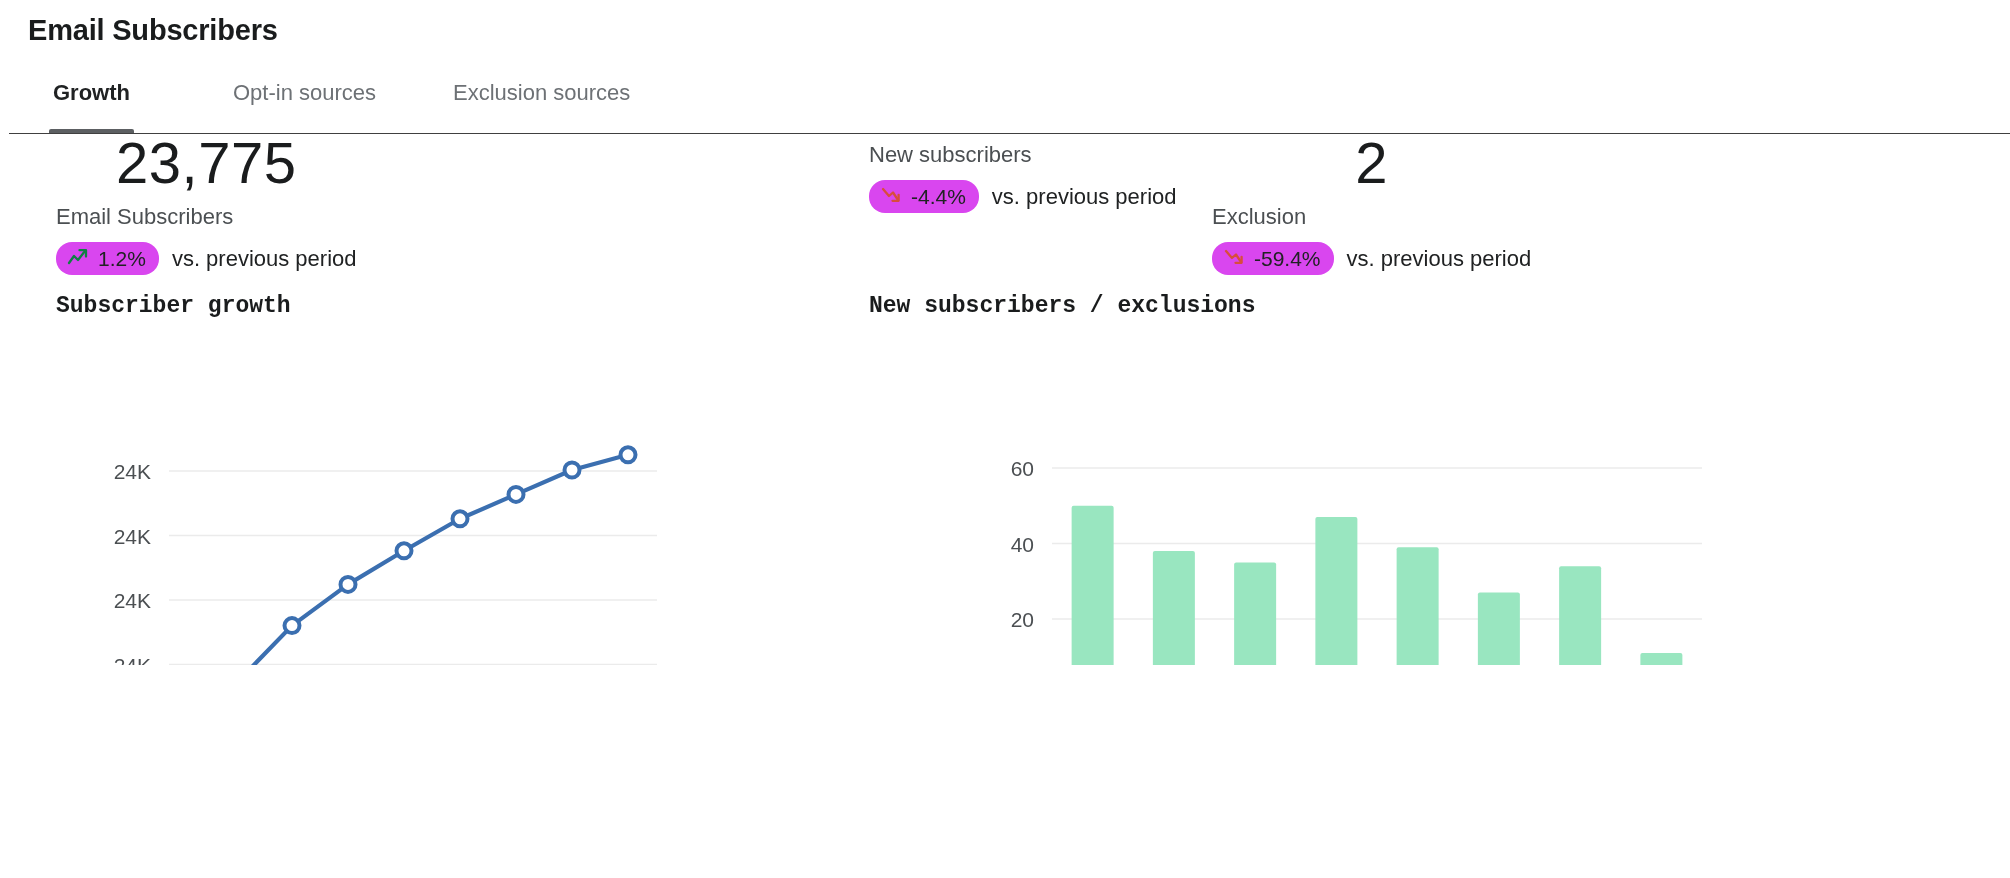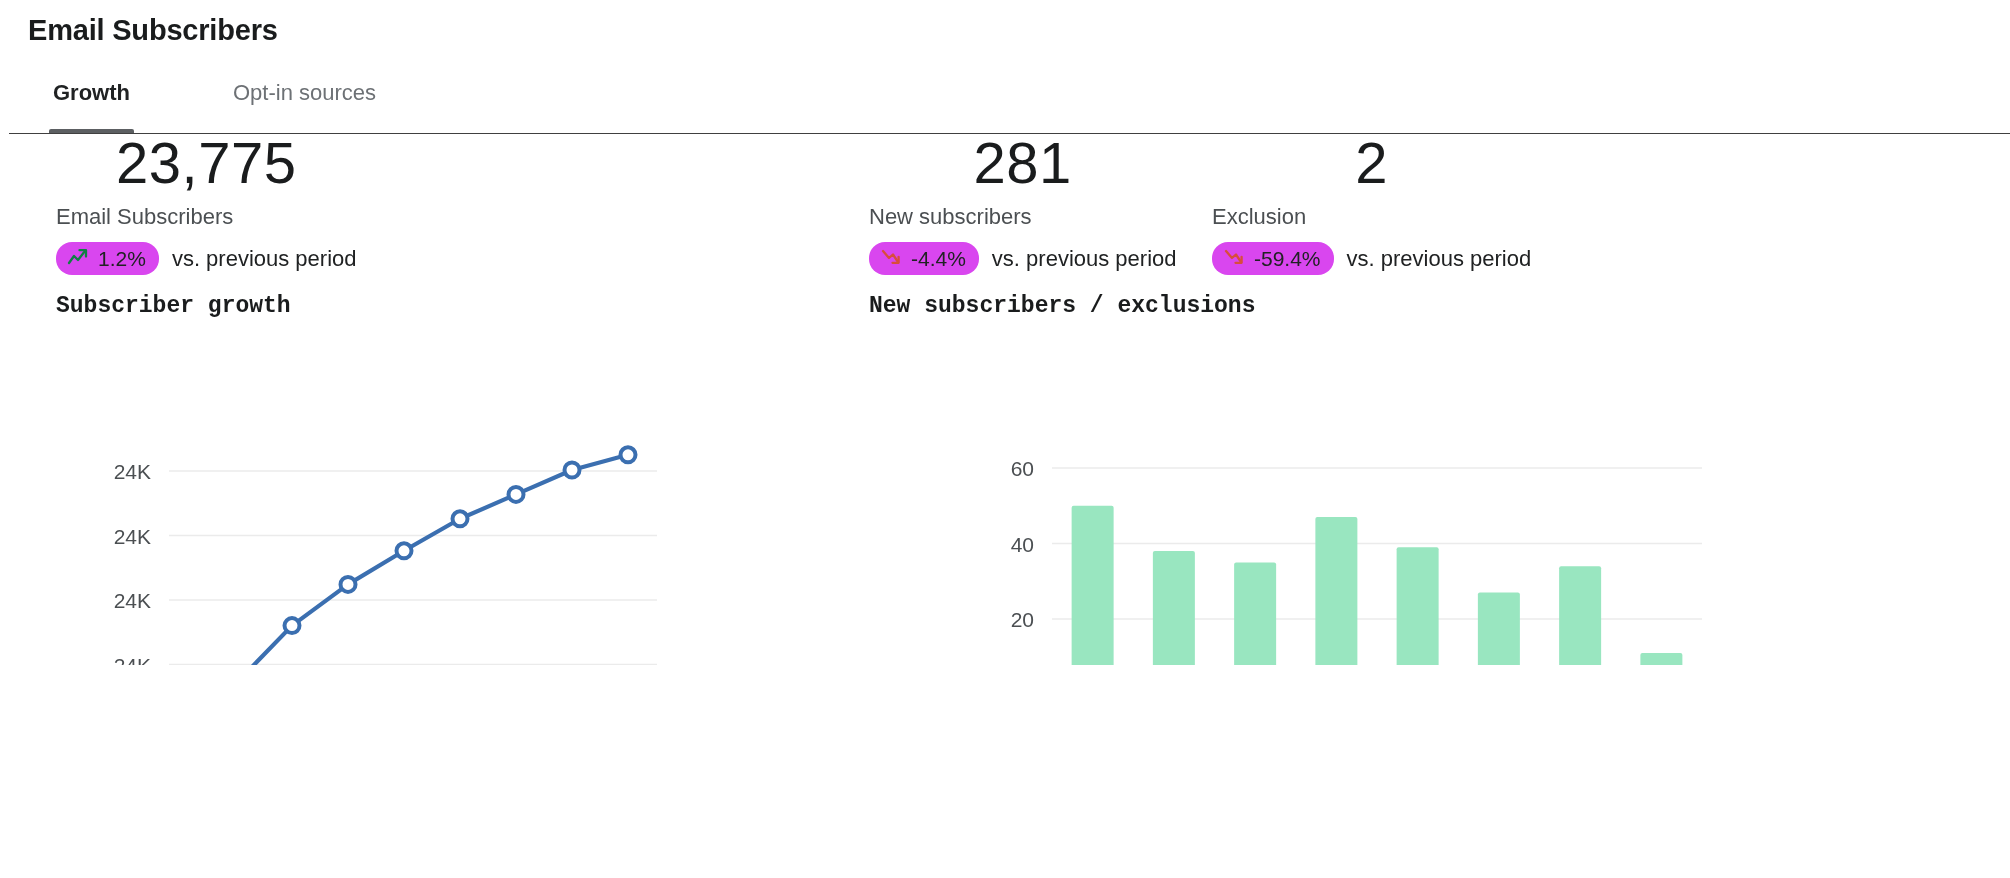--- a/index.html
+++ b/index.html
@@ -141,20 +141,23 @@
 <body>
 
 <div class="page-title">Email Subscribers</div>
 
 <div class="tabbar">
   <div class="tab active" id="tab-0">
     <span class="tab-label">Growth</span>
   </div>
   <div class="tab" id="tab-1">
     <span class="tab-label">Opt-in sources</span>
+  </div>
+  <div class="tab" id="tab-2">
+    <span class="tab-label">Exclusion sources</span>
   </div>
 </div>
 
 <div class="metric" id="metric-subscribers">
   <div class="metric-value">23,775</div>
   <div class="metric-label">Email Subscribers</div>
   <div class="metric-trend">
     <span class="pill">
       <span>
         <svg width="24" height="20" viewBox="0 0 24 20">
@@ -162,21 +165,20 @@
           <polyline points="12.5,3.2 19,3.2 19,9.5" fill="none" stroke="#108043" stroke-width="2.3" stroke-linecap="round" stroke-linejoin="round"></polyline>
         </svg>
       </span>
       <span class="pct">1.2%</span>
     </span>
     <span class="trend-compare">vs. previous period</span>
   </div>
 </div>
 
 <div class="metric" id="metric-new">
-  <div class="metric-value">281</div>
   <div class="metric-label">New subscribers</div>
   <div class="metric-trend">
     <span class="pill">
       <span>
         <svg width="24" height="20" viewBox="0 0 24 20">
           <polyline points="3,4 9,11 13,7.5 18,15" fill="none" stroke="#d84d3c" stroke-width="2.3" stroke-linecap="round" stroke-linejoin="round"></polyline>
           <polyline points="12.5,15.8 18.6,15.8 18.6,9.8" fill="none" stroke="#d84d3c" stroke-width="2.3" stroke-linecap="round" stroke-linejoin="round"></polyline>
         </svg>
       </span>
       <span class="pct">-4.4%</span>

